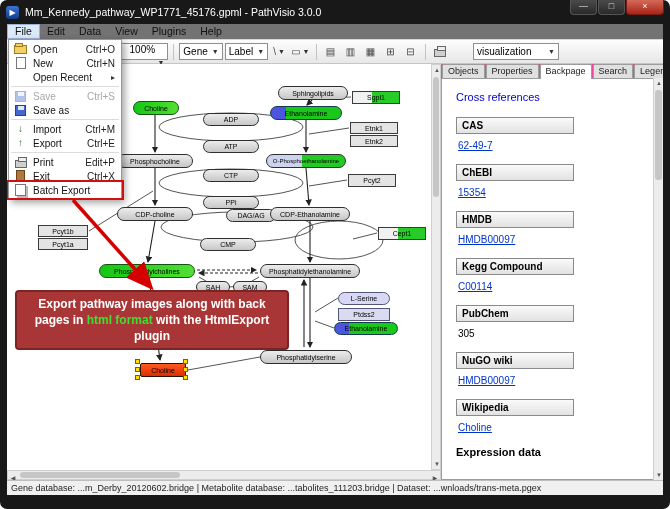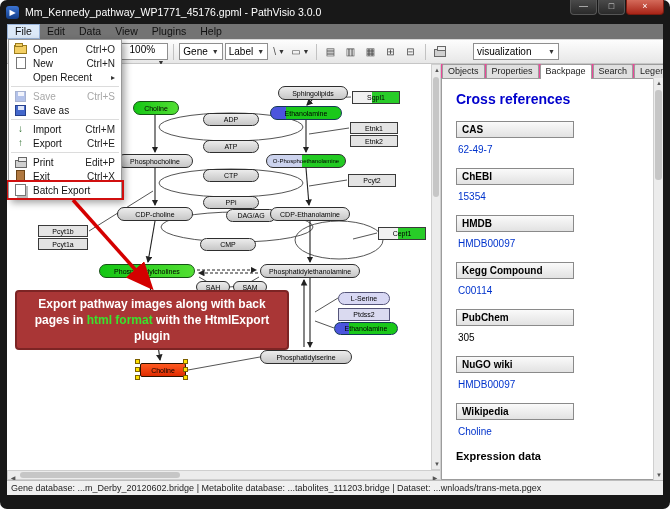--- a/index.html
+++ b/index.html
@@ -45,24 +45,24 @@
   .hthumb{position:absolute;left:12px;top:1px;height:6px;width:160px;background:#c6c6c6;border-radius:3px;}
   .sbar-arrow{position:absolute;font-size:6px;color:#555;width:10px;text-align:center;line-height:10px;}
   
   .sidebar{position:absolute;left:434px;top:0;right:0;bottom:0;background:#ec4899;}
   .tabs{position:absolute;left:0;top:0;right:0;height:15px;display:flex;gap:1px;padding-left:1px;font-size:9px;}
   .tab{padding:1px 5px;background:#e0e0e0;border:1px solid #9c9c9c;border-bottom:none;border-radius:2px 2px 0 0;cursor:pointer;color:#222;}
   .tab.active{background:#fff;position:relative;z-index:2;}
   .side-content{position:absolute;left:0;top:14px;right:0;bottom:0;background:#fff;border:1px solid #9c9c9c;padding:8px 14px 4px 14px;overflow:hidden;}
   .side-scroll{position:absolute;right:0;top:14px;width:10px;bottom:0;background:#ececec;border-left:1px solid #cfcfcf;}
   .side-thumb{position:absolute;left:1px;top:12px;width:7px;height:90px;background:#c6c6c6;border-radius:3px;}
-  .xref-heading{color:#0000cc;font-weight:bold;font-size:14px;margin:4px 0 14px 0;}
+  .xref-heading{color:#0000cc;font-weight:normal;font-size:11px;margin:4px 0 14px 0;}
   .xref-box{width:118px;border:1px solid #8a8a8a;background:linear-gradient(#fafafa,#e2e2e2);font-weight:bold;font-size:10px;padding:2px 5px;margin-bottom:6px;}
   .xref-val{font-size:10px;margin:0 0 13px 2px;}
-  .link{color:#0033cc;cursor:pointer;text-align:center;}
+  .link{color:#0033cc;text-decoration:underline;cursor:pointer;text-align:center;}
   .xref-footer{font-weight:bold;font-size:11px;margin-top:4px;}
   
   .statusbar{position:absolute;left:0;bottom:0;right:0;height:15px;background:#f0f0f0;border-top:1px solid #bdbdbd;font-size:9px;color:#222;padding:2px 4px;white-space:nowrap;overflow:hidden;}
   
   .filemenu{position:absolute;left:1px;top:15px;width:114px;background:#fff;border:1px solid #989898;box-shadow:3px 3px 7px rgba(0,0,0,.35);z-index:40;padding:2px 0;font-size:10px;}
   .mi{display:flex;align-items:center;height:14px;padding:0 6px 0 4px;gap:5px;cursor:pointer;color:#111;}
   .mi .micon{width:15px;display:flex;justify-content:center;}
   .mi .sc{margin-left:auto;color:#222;}
   .mi.disabled{color:#a8a8a8;}
   .mi.disabled .sc{color:#a8a8a8;}

